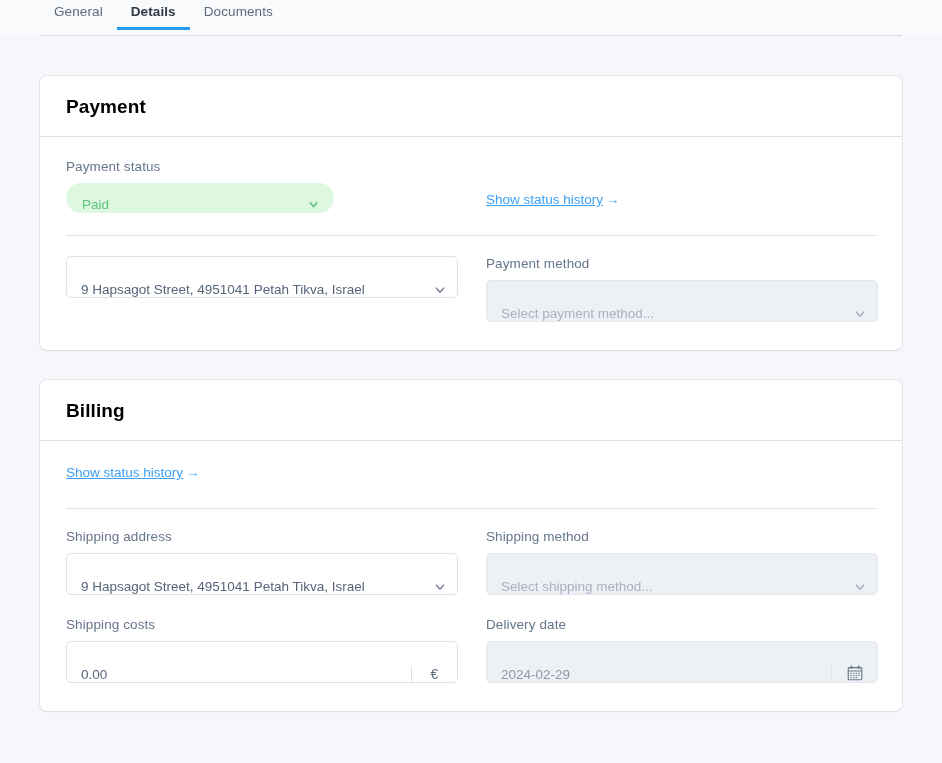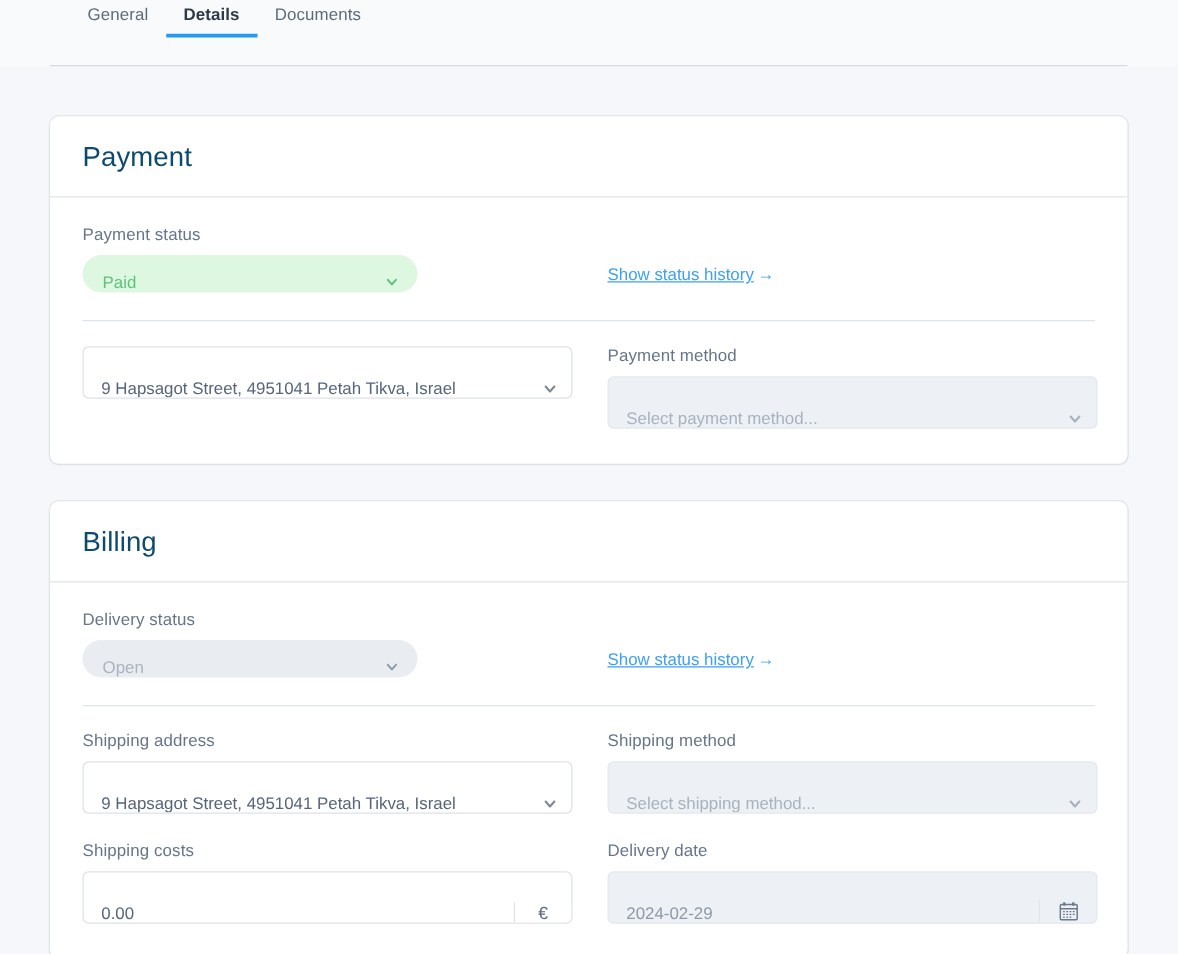--- a/index.html
+++ b/index.html
@@ -8,22 +8,22 @@
     width: 942px;
     height: 763px;
     background: #f6f7fa;
     font-family: "Liberation Sans", sans-serif;
     overflow: hidden;
   }
 
   
   .tabbar {
     position: relative;
-    height: 53px;
-    padding-left: 56px;
+    height: 36px;
+    padding-left: 40px;
     background: #f9fafb;
     display: flex;
     align-items: flex-start;
   }
   .tabbar::after {
     content: "";
     position: absolute;
     left: 40px; right: 40px; bottom: 0;
     height: 1px;
     background: #d5dae0;
@@ -60,23 +60,23 @@
     background: #ffffff;
     border-radius: 7px;
     box-shadow: 0 1px 2px rgba(40,55,75,.07), 0 0 0 1px rgba(210,217,226,.5);
     margin-bottom: 30px;
   }
   .card-header {
     padding: 20px 26px 18px 26px;
     border-bottom: 1px solid #dfe4ea;
   }
   .card-title {
-    font-size: 22px;
-    font-weight: normal;
-    color: #0c4a6e;
+    font-size: 19px;
+    font-weight: bold;
+    color: #000000;
     letter-spacing: .1px;
   }
   .card-body {
     padding: 22px 26px 28px 26px;
   }
 
   
   .row {
     display: flex;
     gap: 28px;
@@ -253,31 +253,20 @@
     </div>
   </section>
 
   <section class="card">
     <div class="card-header">
       <div class="card-title">Billing</div>
     </div>
     <div class="card-body">
 
       <div class="status-row">
-        <div class="status-left">
-          <span class="label">Delivery status</span>
-          <button class="pill gray">
-            <span>Open</span>
-            <span class="chev" style="width:auto;color:#8e99a9">
-              <svg width="13" height="13" viewBox="0 0 16 16" fill="none" stroke="currentColor" stroke-width="2" stroke-linecap="round" stroke-linejoin="round">
-                  <polyline points="4,6 8,10.5 12,6"></polyline>
-                </svg>
-            </span>
-          </button>
-        </div>
         <div class="history-link-wrap">
           <a class="history-link">
             <span class="txt">Show status history</span><span class="arr">→</span>
           </a>
         </div>
       </div>
 
       <div class="divider"></div>
 
       <div class="row">

